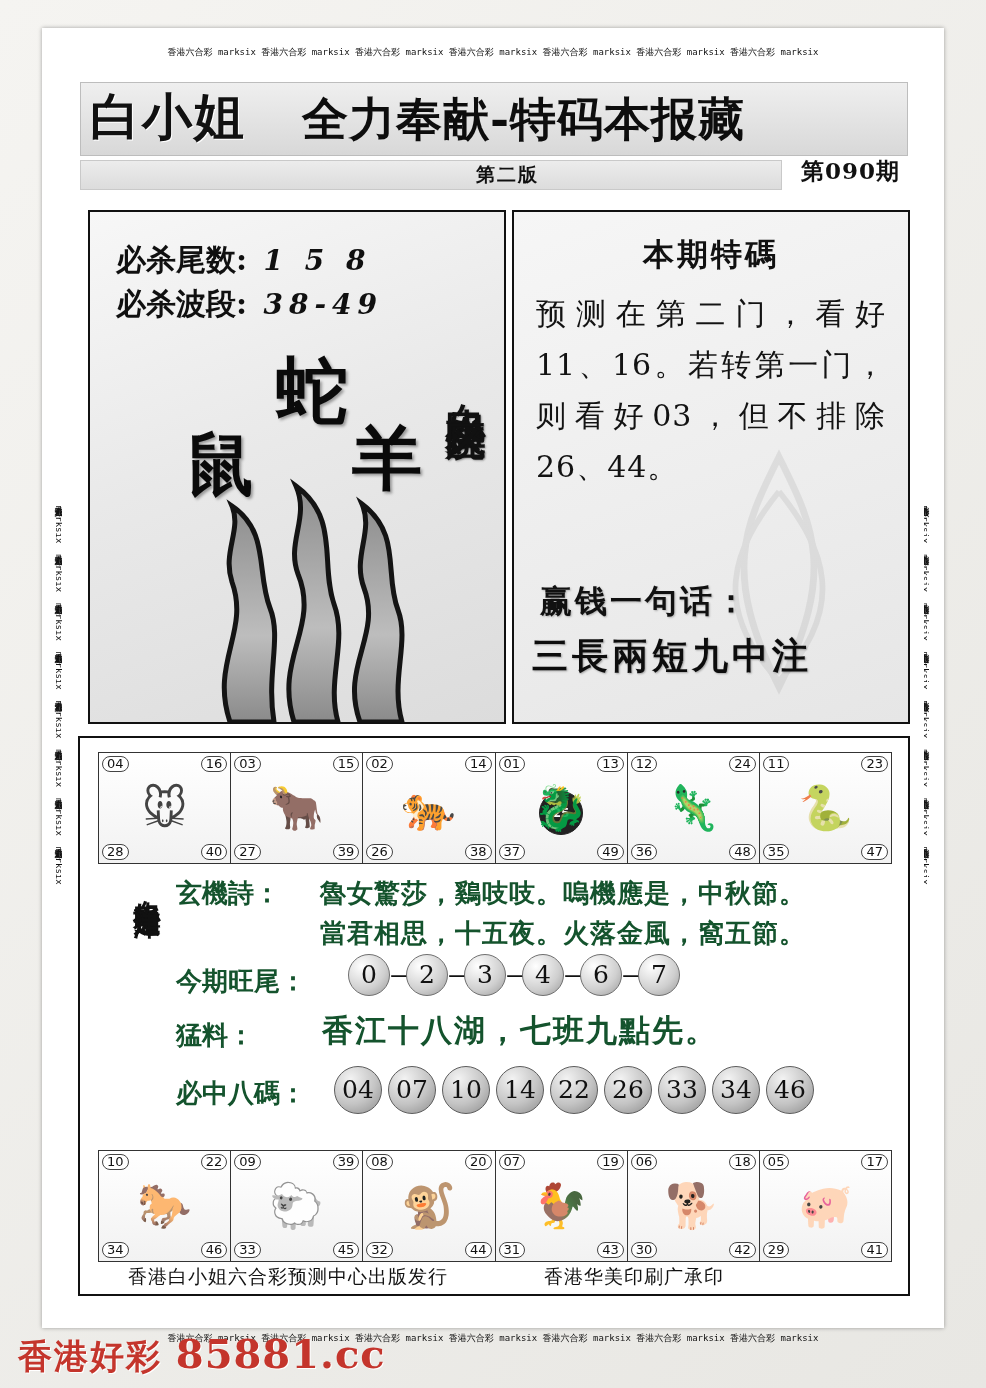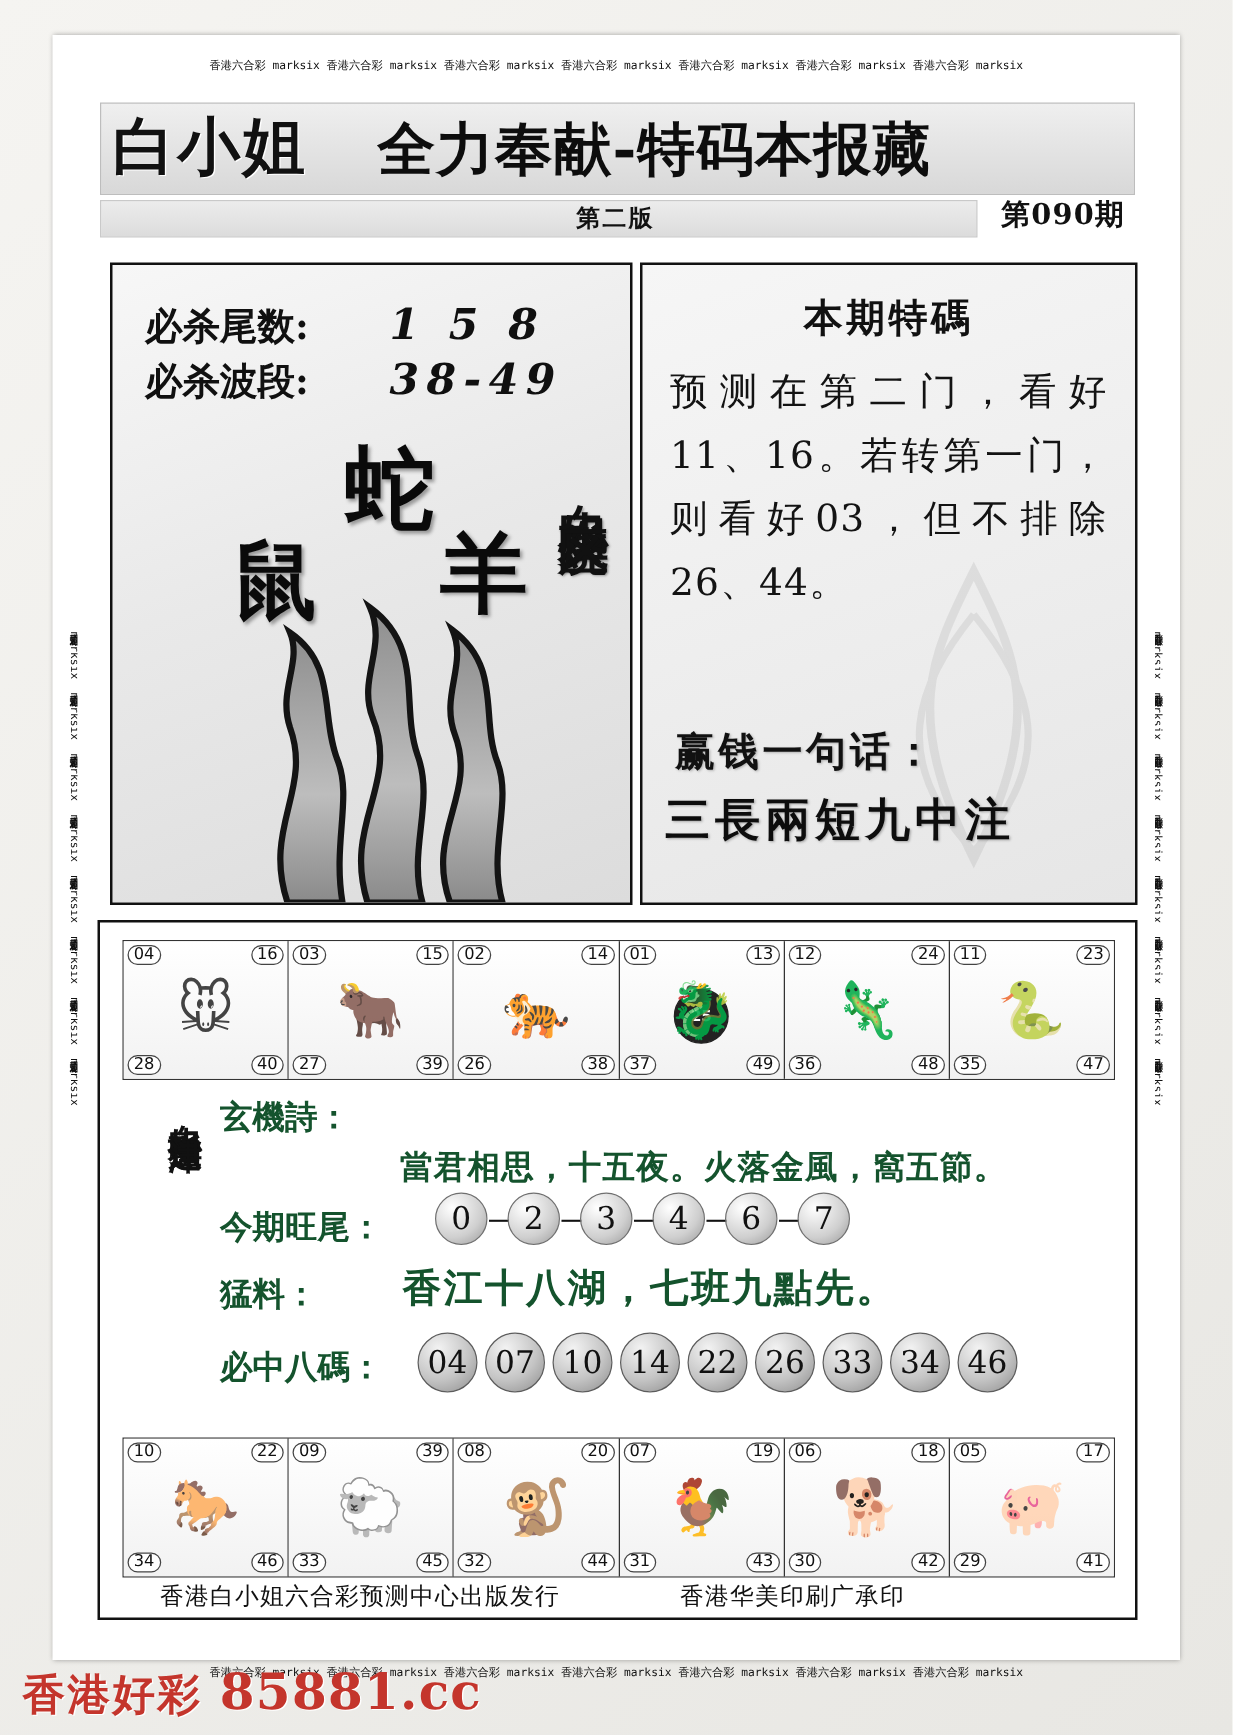--- a/index.html
+++ b/index.html
@@ -69,41 +69,41 @@
     position:absolute;right:6px;top:74px;
     font-family:"DejaVu Serif","Liberation Serif",serif;
     font-size:23px;color:#111;font-weight:bold;letter-spacing:1px;
   }
   #edition-bar{
     position:absolute;left:0;top:78px;width:700px;height:28px;
     background:linear-gradient(#ececec,#dcdcdc);
     border:1px solid #c9c9c9;
   }
   #edition{
-    position:absolute;left:381px;top:80px;
+    position:absolute;left:396px;top:80px;
     font-family:"DejaVu Serif","Liberation Serif",serif;
     font-weight:bold;font-size:19px;color:#111;letter-spacing:2px;
   }
 
   
   #panel-left{
     position:absolute;left:88px;top:210px;width:414px;height:510px;
     border:2px solid #111;
     background:linear-gradient(160deg,#f7f7f7 0%,#e9e9e9 45%,#dcdcdc 100%);
     overflow:hidden;
   }
   .kill-row{
     position:absolute;left:26px;
     font-family:"DejaVu Serif","Liberation Serif",serif;
     font-weight:bold;font-size:30px;color:#101010;white-space:nowrap;
   }
   #kill1{top:28px;}
   #kill2{top:72px;}
   .kill-val{
-    font-style:italic;font-size:34px;letter-spacing:6px;padding-left:6px;margin-left:48px;
+    font-style:italic;font-size:28px;letter-spacing:6px;padding-left:6px;
   }
   .zodiac{
     position:absolute;
     font-family:"DejaVu Serif","Liberation Serif",serif;
     font-weight:bold;color:#0a0a0a;
     text-shadow:2px 2px 3px rgba(0,0,0,.35);
   }
   #z-snake{left:186px;top:132px;font-size:72px;}
   #z-rat{left:96px;top:208px;font-size:68px;}
   #z-goat{left:262px;top:200px;font-size:70px;}
@@ -355,20 +355,21 @@
         <span class="zn bl">35</span>
         <span class="zn br">47</span>
         <span class="zanimal">🐍</span>
       </div>
     </div>
 
     <div id="mid">
       <div id="side-vert">白小姐指点迷津</div>
 
       <div class="mline" id="poem-label">玄機詩：</div>
+      <div class="mline" id="poem1">魯女驚莎，鷄吱吱。嗚機應是，中秋節。</div>
       <div class="mline" id="poem2">當君相思，十五夜。火落金風，窩五節。</div>
 
       <div class="mline" id="tail-label">今期旺尾：</div>
       <div id="tail-balls">
         <span class="tball">0</span>
         <span class="dash">—</span>
         <span class="tball">2</span>
         <span class="dash">—</span>
         <span class="tball">3</span>
         <span class="dash">—</span>

